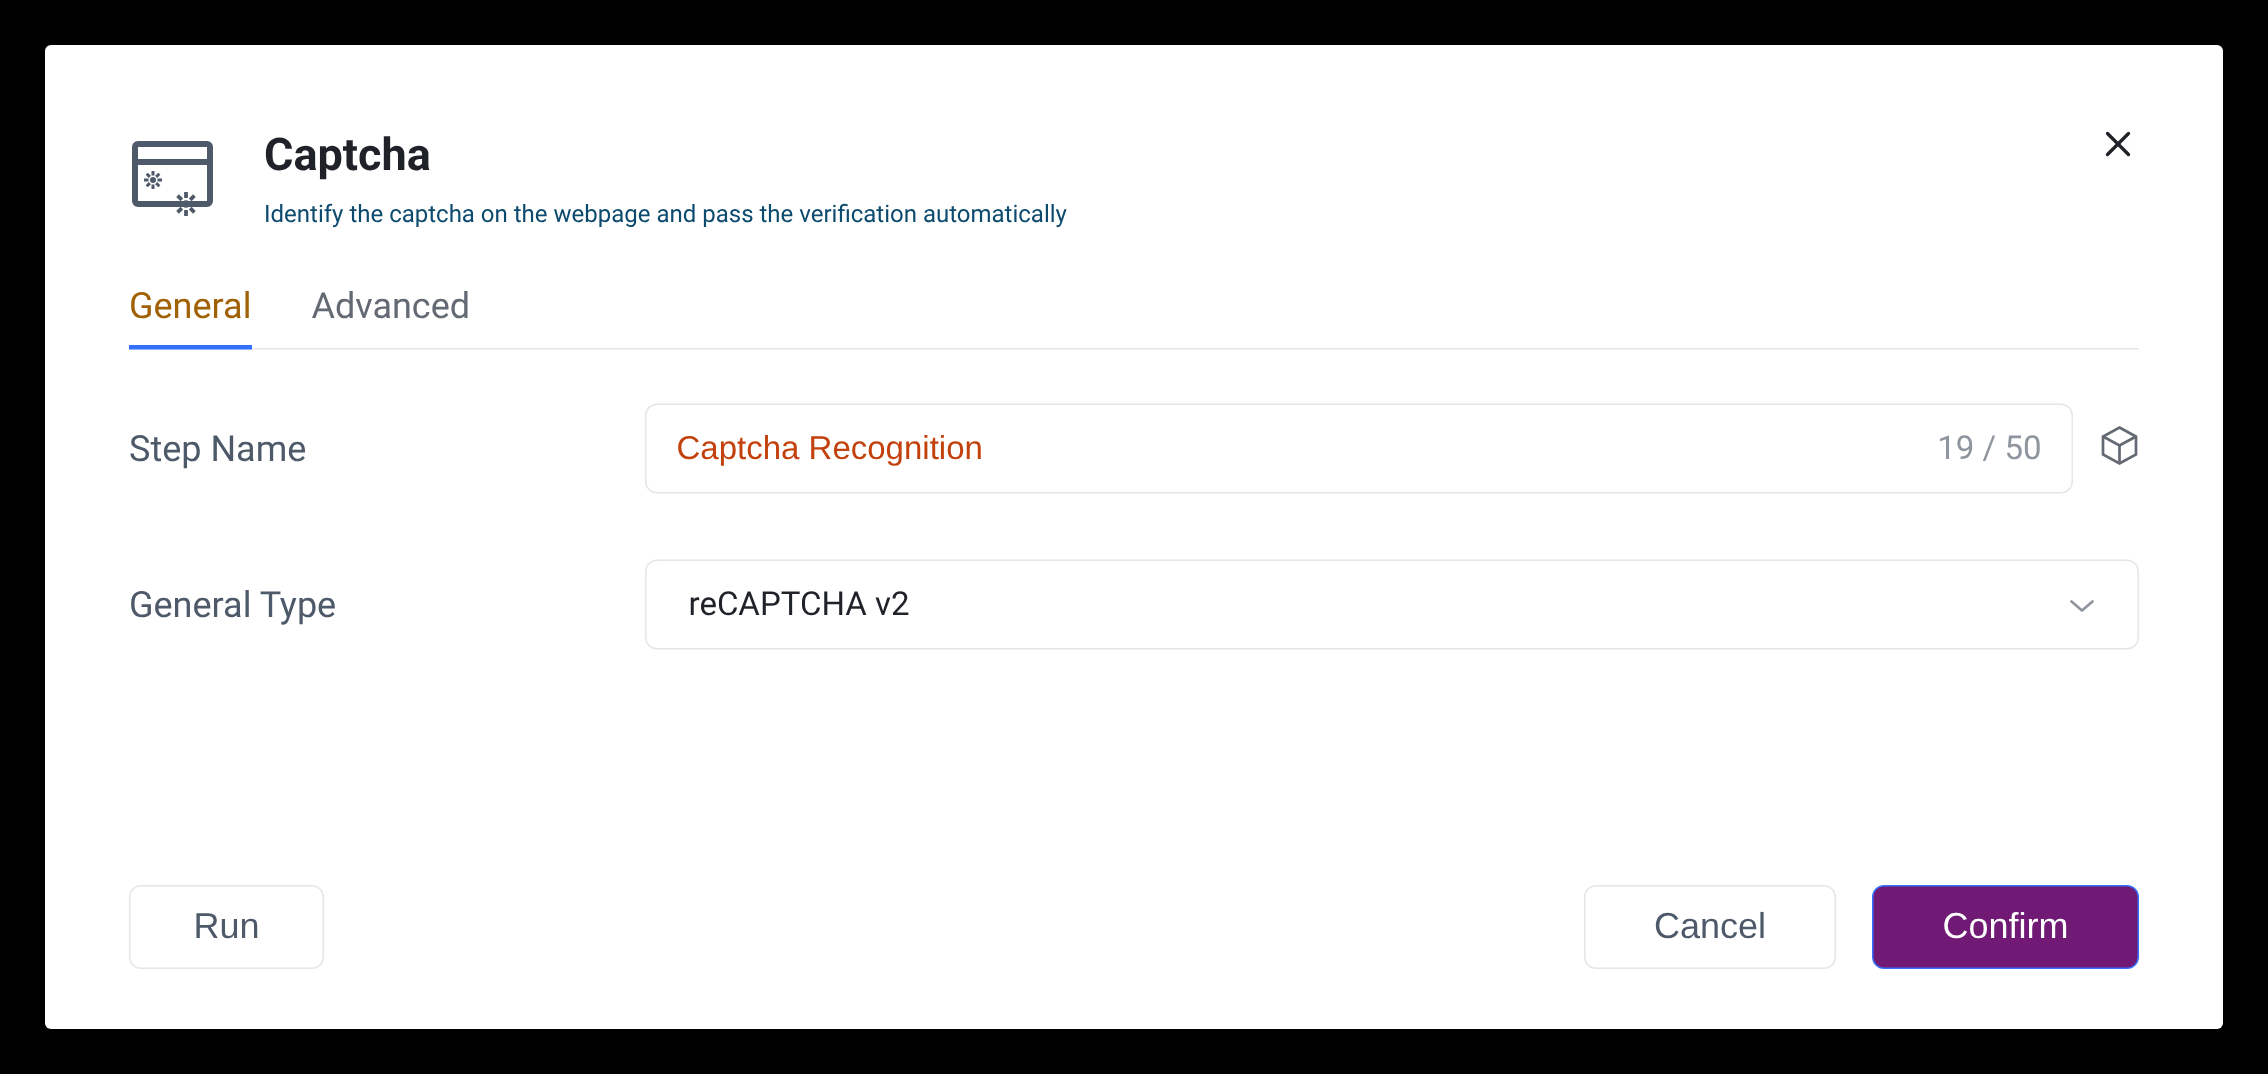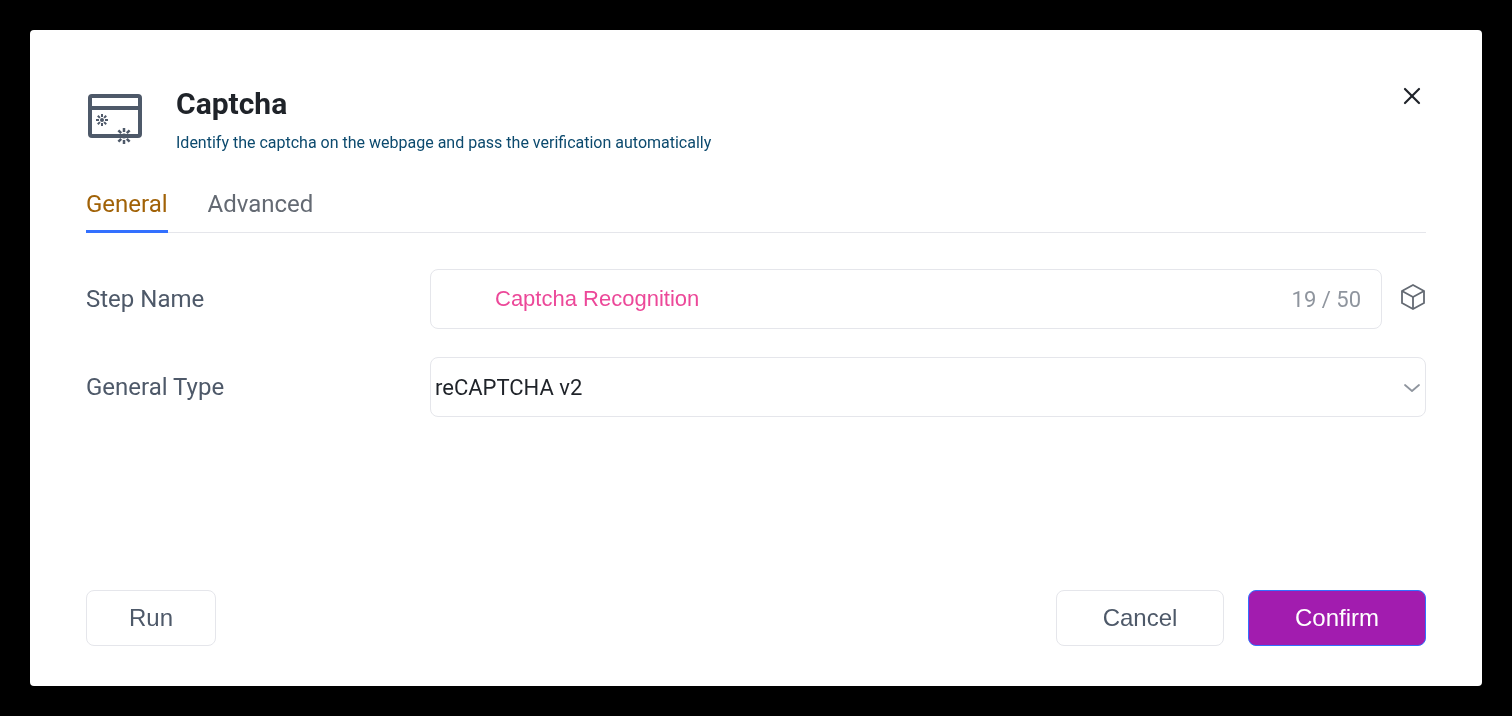--- a/index.html
+++ b/index.html
@@ -102,21 +102,21 @@
       background: #3370ff;
     }
 
     .tab.inactive {
       color: #646a73;
     }
 
     .form {
       display: flex;
       flex-direction: column;
-      gap: 28px;
+      gap: 44px;
       flex: 1;
     }
 
     .form-row {
       display: flex;
       align-items: center;
       gap: 24px;
     }
 
     .form-label {
@@ -142,23 +142,22 @@
       padding: 0 20px;
       height: 60px;
       background: #fff;
     }
 
     .text-input input {
       flex: 1;
       border: none;
       outline: none;
       font-size: 22px;
-      color: #ec4899;
+      color: #c2410c;
       background: transparent;
-      margin-left: 44px;
     }
 
     .char-count {
       font-size: 22px;
       color: #8f959e;
       margin-left: 12px;
     }
 
     .cube-icon {
       flex-shrink: 0;
@@ -166,21 +165,21 @@
       cursor: pointer;
     }
 
     .select {
       flex: 1;
       display: flex;
       align-items: center;
       justify-content: space-between;
       border: 1px solid #e5e6eb;
       border-radius: 8px;
-      padding: 0 4px;
+      padding: 0 28px;
       height: 60px;
       background: #fff;
       cursor: pointer;
     }
 
     .select-value {
       font-size: 22px;
       color: #1f2329;
     }
 
@@ -211,21 +210,21 @@
       display: flex;
       align-items: center;
       justify-content: center;
       border: 1px solid #e5e6eb;
       background: #fff;
       color: #4e5969;
       margin-top: 32px;
     }
 
     .btn.primary {
-      background: #a21caf;
+      background: #701a75;
       border-color: #3370ff;
       color: #fff;
     }
 
     .btn.run {
       min-width: 130px;
     }
 
     .btn.cancel {
       min-width: 168px;

